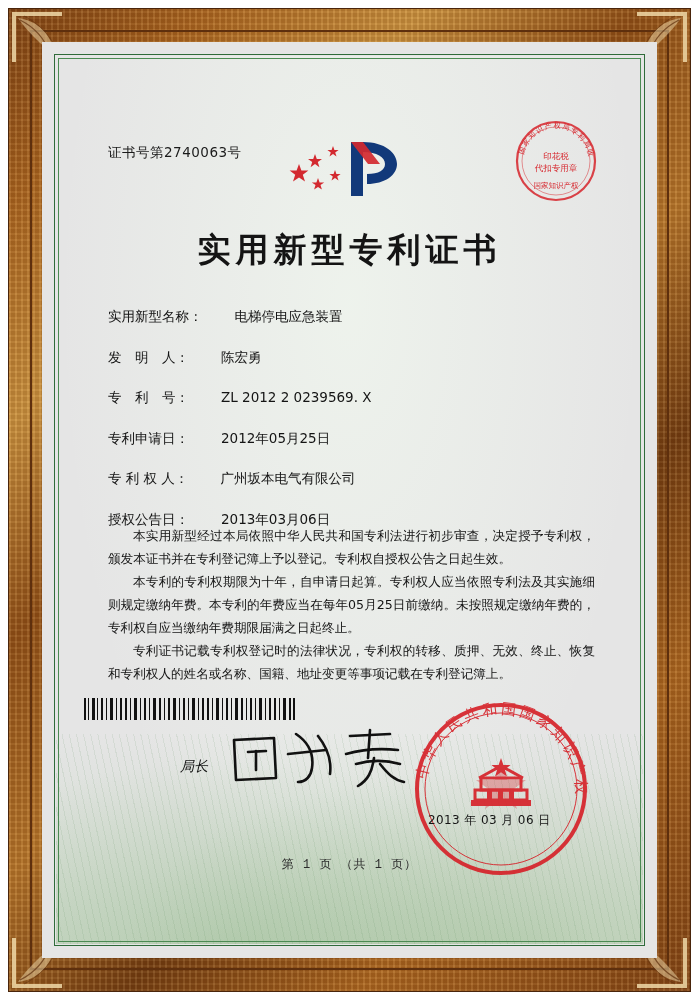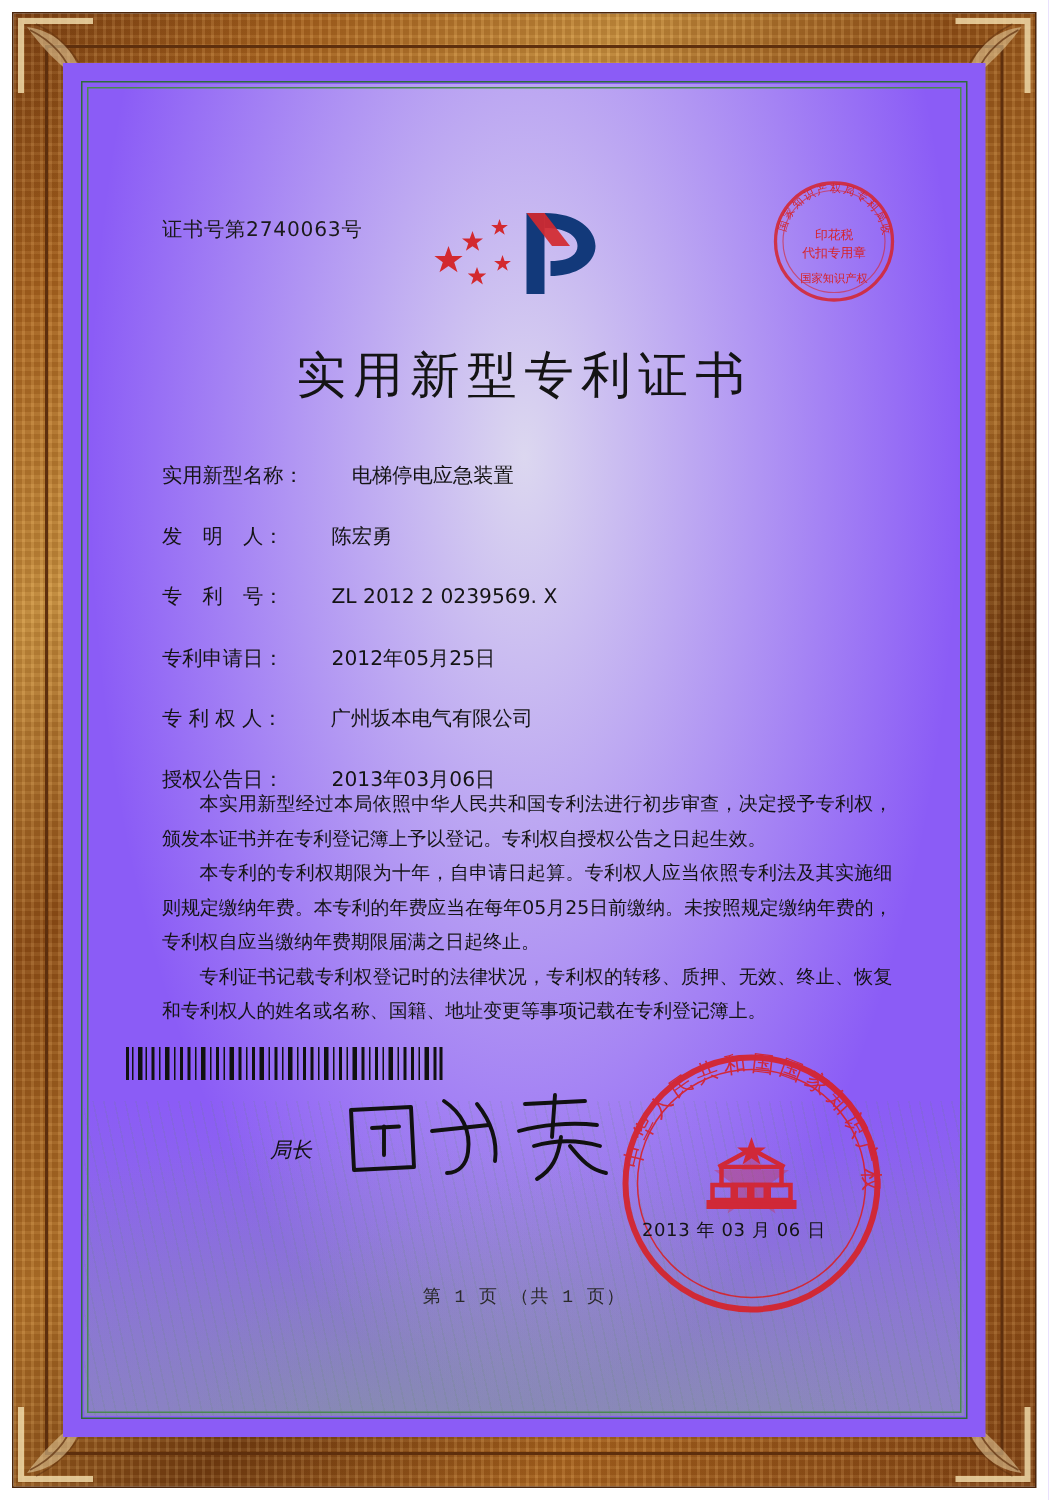--- a/index.html
+++ b/index.html
@@ -56,21 +56,21 @@
   .corner svg { display:block; }
   .c-tl { left: 10px; top: 10px; }
   .c-tr { right: 10px; top: 10px; transform: scaleX(-1); }
   .c-bl { left: 10px; bottom: 10px; transform: scaleY(-1); }
   .c-br { right: 10px; bottom: 10px; transform: scale(-1,-1); }
 
   
   .sheet {
     position: absolute;
     left: 42px; top: 42px; right: 42px; bottom: 42px;
-    background: #8b5cf6;
+    background: #e5e5e5;
     box-sizing: border-box;
     overflow: hidden;
   }
   .sheet-frame {
     position: absolute;
     left: 12px; top: 12px; right: 12px; bottom: 12px;
     border: 1px solid #2f6b3a;
     box-sizing: border-box;
   }
   .sheet-frame::before {
@@ -137,21 +137,21 @@
     width: 86px;
     height: 86px;
   }
 
   .title {
     position: absolute;
     left: 0; right: 0;
     top: 172px;
     text-align: center;
     font-size: 33px;
-    font-weight: normal;
+    font-weight: bold;
     letter-spacing: 5px;
     color: #141414;
     font-family: "DejaVu Sans", "Liberation Sans", sans-serif;
   }
 
   
   .fields {
     position: absolute;
     left: 52px;
     right: 48px;

